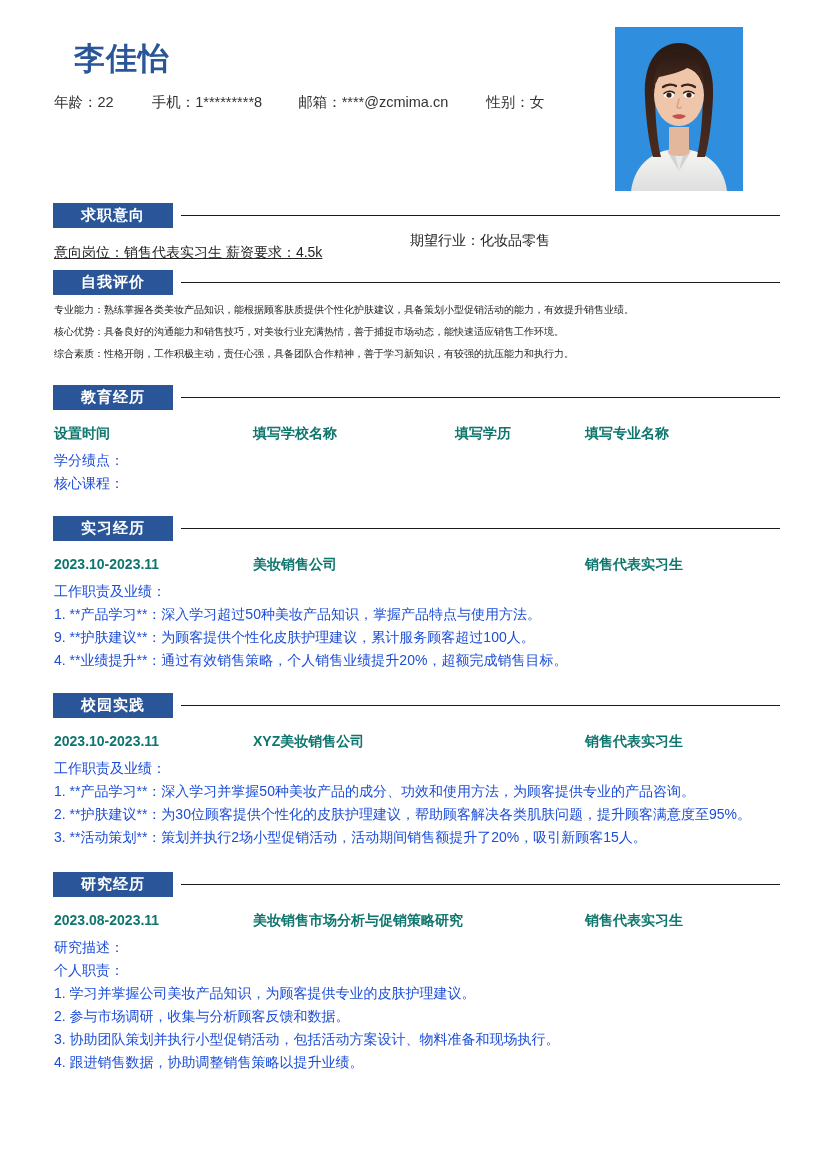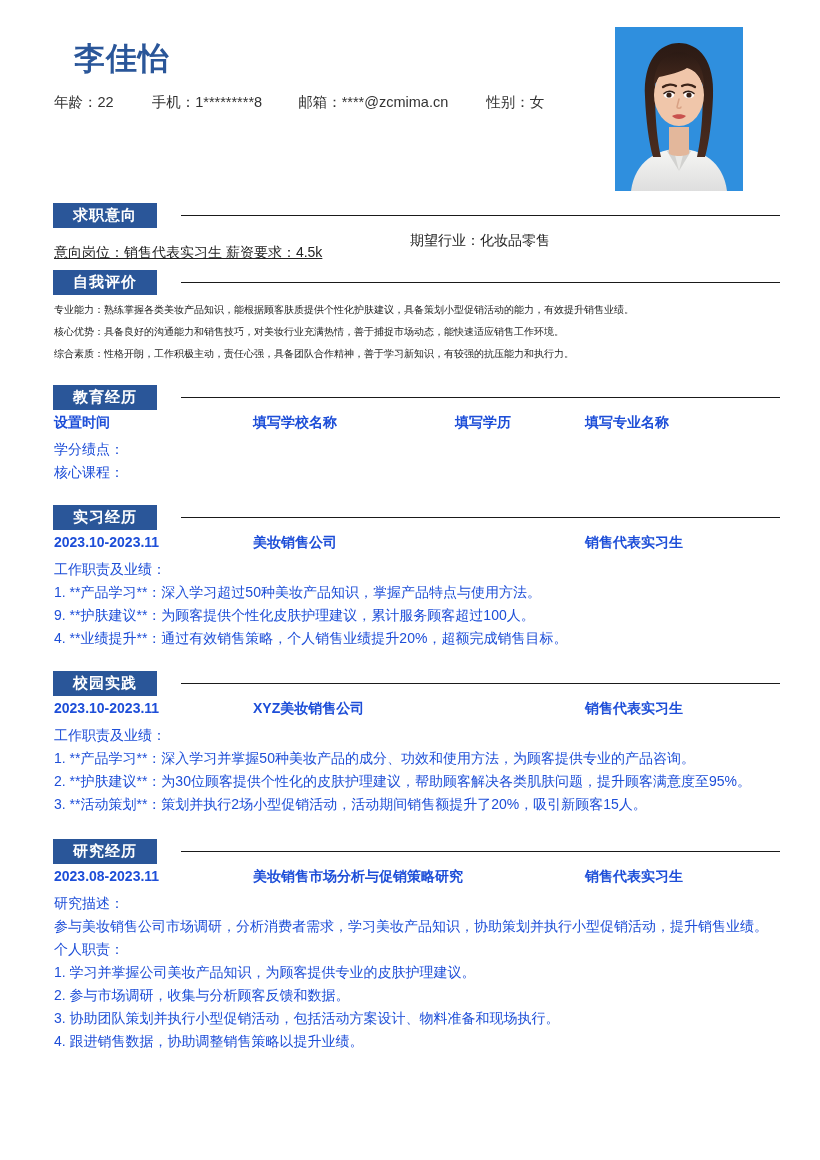--- a/index.html
+++ b/index.html
@@ -38,43 +38,43 @@
   }
   .photo svg { display: block; width: 100%; height: 100%; }
 
   
   .section { position: relative; }
   .sec-head {
     position: relative; height: 34px; display: flex; align-items: center;
   }
   .badge {
     position: relative; z-index: 2;
-    width: 104px; height: 25px;
+    width: 120px; height: 25px;
     background: #2a5699;
     color: #ffffff; font-size: 15px; font-weight: bold;
     display: flex; align-items: center; justify-content: center;
     letter-spacing: 1px;
     margin-left: 13px;
   }
   .rule {
     position: absolute; left: 141px; right: 0; top: 50%;
     height: 1.4px; background: #1a1a1a; z-index: 1;
   }
 
   .body-text {
     font-size: 10px; line-height: 22px; color: #222;
     padding-left: 14px; padding-right: 6px;
   }
   .body-text p { margin: 0; }
 
   
   .row {
     position: relative; height: 24px;
-    font-size: 14px; font-weight: bold; color: #1d4ed8;
-    padding-left: 14px; margin-top: 0;
+    font-size: 14px; font-weight: bold; color: #0f766e;
+    padding-left: 14px; margin-top: 11px;
   }
   .row .c { position: absolute; top: 0; white-space: nowrap; }
   .c1 { left: 14px; }
   .c2 { left: 213px; }
   .c3 { left: 415px; }
   .c4 { left: 545px; }
   .role { left: 545px; }
 
   .listing {
     font-size: 14px; line-height: 23px; color: #1d4ed8;
@@ -236,21 +236,20 @@
       <div class="badge">研究经历</div>
       <div class="rule"></div>
     </div>
     <div class="row">
       <span class="c c1">2023.08-2023.11</span>
       <span class="c c2">美妆销售市场分析与促销策略研究</span>
       <span class="c role">销售代表实习生</span>
     </div>
     <div class="listing">
       <p>研究描述：</p>
-      <p>参与美妆销售公司市场调研，分析消费者需求，学习美妆产品知识，协助策划并执行小型促销活动，提升销售业绩。</p>
       <p>个人职责：</p>
       <p>1. 学习并掌握公司美妆产品知识，为顾客提供专业的皮肤护理建议。</p>
       <p>2. 参与市场调研，收集与分析顾客反馈和数据。</p>
       <p>3. 协助团队策划并执行小型促销活动，包括活动方案设计、物料准备和现场执行。</p>
       <p>4. 跟进销售数据，协助调整销售策略以提升业绩。</p>
     </div>
   </div>
 
 </div>
 

